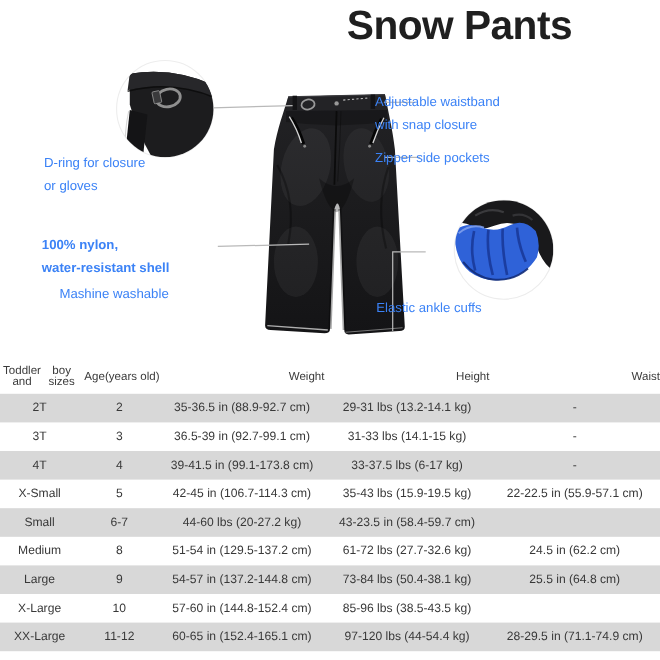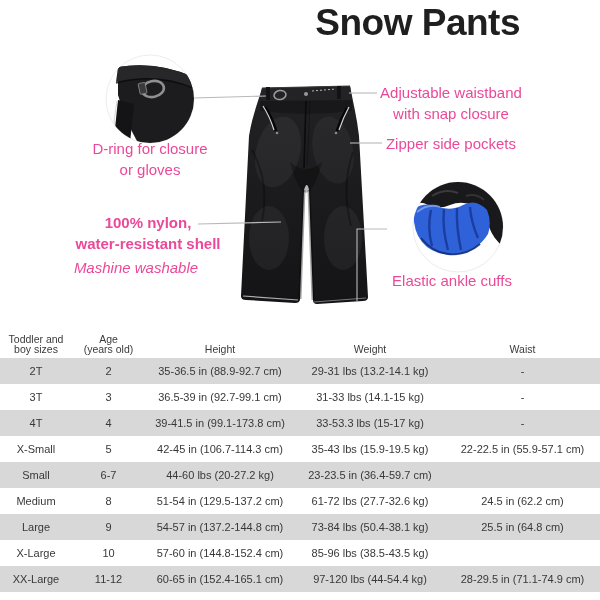--- a/index.html
+++ b/index.html
@@ -1,31 +1,31 @@
 <!DOCTYPE html>
 <html><head>
 <meta charset="utf-8">
 <style>
   html,body{margin:0;padding:0;background:#ffffff;}
   .page{position:relative;width:600px;height:600px;background:#ffffff;overflow:hidden;
         font-family:"Liberation Sans",sans-serif;color:#2d2d2d;}
   .title{position:absolute;top:2px;left:0;width:508px;text-align:right;
          font-size:37px;line-height:42px;font-weight:700;color:#1f1f1f;letter-spacing:-0.5px;margin-left:12px;}
   .art{position:absolute;top:0;left:0;width:600px;height:600px;}
-  .callout{position:absolute;text-align:center;font-size:15px;line-height:21px;color:#ec4899;}
+  .callout{position:absolute;font-size:12px;line-height:21px;color:#3b82f6;}
   .co-dring{left:40px;top:138px;width:220px;}
   .co-waistband{left:341px;top:82px;width:220px;}
   .co-pockets{left:341px;top:133px;width:220px;}
   .co-shell{left:38px;top:212px;width:220px;font-weight:bold;}
-  .co-washable{left:26px;top:257px;width:220px;font-style:italic;}
+  .co-washable{left:54px;top:257px;width:220px;}
   .co-cuffs{left:342px;top:270px;width:220px;}
   .size-table{position:absolute;top:330px;left:0;width:600px;}
   .thead,.trow{display:grid;grid-template-columns:72px 73px 150px 150px 155px;}
   .thead{height:28px;}
-  .th{display:flex;flex-direction:column;justify-content:flex-end;align-items:center;
+  .th{display:flex;flex-direction:row;justify-content:flex-end;align-items:center;
       font-size:10.5px;line-height:10px;color:#3b3b3b;padding-bottom:4px;text-align:center;}
   .tbody .trow{height:26px;align-items:center;text-align:center;font-size:11px;color:#383838;}
   .tbody .trow:nth-child(odd){background:#d8d8d8;}
   .cell{overflow:hidden;white-space:nowrap;}
 </style>
 </head>
 <body>
 
 <div class="page">
 
@@ -155,24 +155,24 @@
     <div class="thead">
       <div class="th">
         <div>Toddler and</div>
         <div>boy sizes</div>
       </div>
       <div class="th">
         <div>Age</div>
         <div>(years old)</div>
       </div>
       <div class="th">
+        <div>Weight</div>
+      </div>
+      <div class="th">
         <div>Height</div>
-      </div>
-      <div class="th">
-        <div>Weight</div>
       </div>
       <div class="th">
         <div>Waist</div>
       </div>
     </div>
     <div class="tbody">
       <div class="trow">
         <div class="cell">2T</div>
         <div class="cell">2</div>
         <div class="cell">35-36.5 in (88.9-92.7 cm)</div>
@@ -183,35 +183,35 @@
         <div class="cell">3T</div>
         <div class="cell">3</div>
         <div class="cell">36.5-39 in (92.7-99.1 cm)</div>
         <div class="cell">31-33 lbs (14.1-15 kg)</div>
         <div class="cell">-</div>
       </div>
       <div class="trow">
         <div class="cell">4T</div>
         <div class="cell">4</div>
         <div class="cell">39-41.5 in (99.1-173.8 cm)</div>
-        <div class="cell">33-53.3 lbs (15-17 kg)</div>
+        <div class="cell">33-37.5 lbs (6-17 kg)</div>
         <div class="cell">-</div>
       </div>
       <div class="trow">
         <div class="cell">X-Small</div>
         <div class="cell">5</div>
         <div class="cell">42-45 in (106.7-114.3 cm)</div>
         <div class="cell">35-43 lbs (15.9-19.5 kg)</div>
         <div class="cell">22-22.5 in (55.9-57.1 cm)</div>
       </div>
       <div class="trow">
         <div class="cell">Small</div>
         <div class="cell">6-7</div>
         <div class="cell">44-60 lbs (20-27.2 kg)</div>
-        <div class="cell">23-23.5 in (36.4-59.7 cm)</div>
+        <div class="cell">43-23.5 in (58.4-59.7 cm)</div>
       </div>
       <div class="trow">
         <div class="cell">Medium</div>
         <div class="cell">8</div>
         <div class="cell">51-54 in (129.5-137.2 cm)</div>
         <div class="cell">61-72 lbs (27.7-32.6 kg)</div>
         <div class="cell">24.5 in (62.2 cm)</div>
       </div>
       <div class="trow">
         <div class="cell">Large</div>

